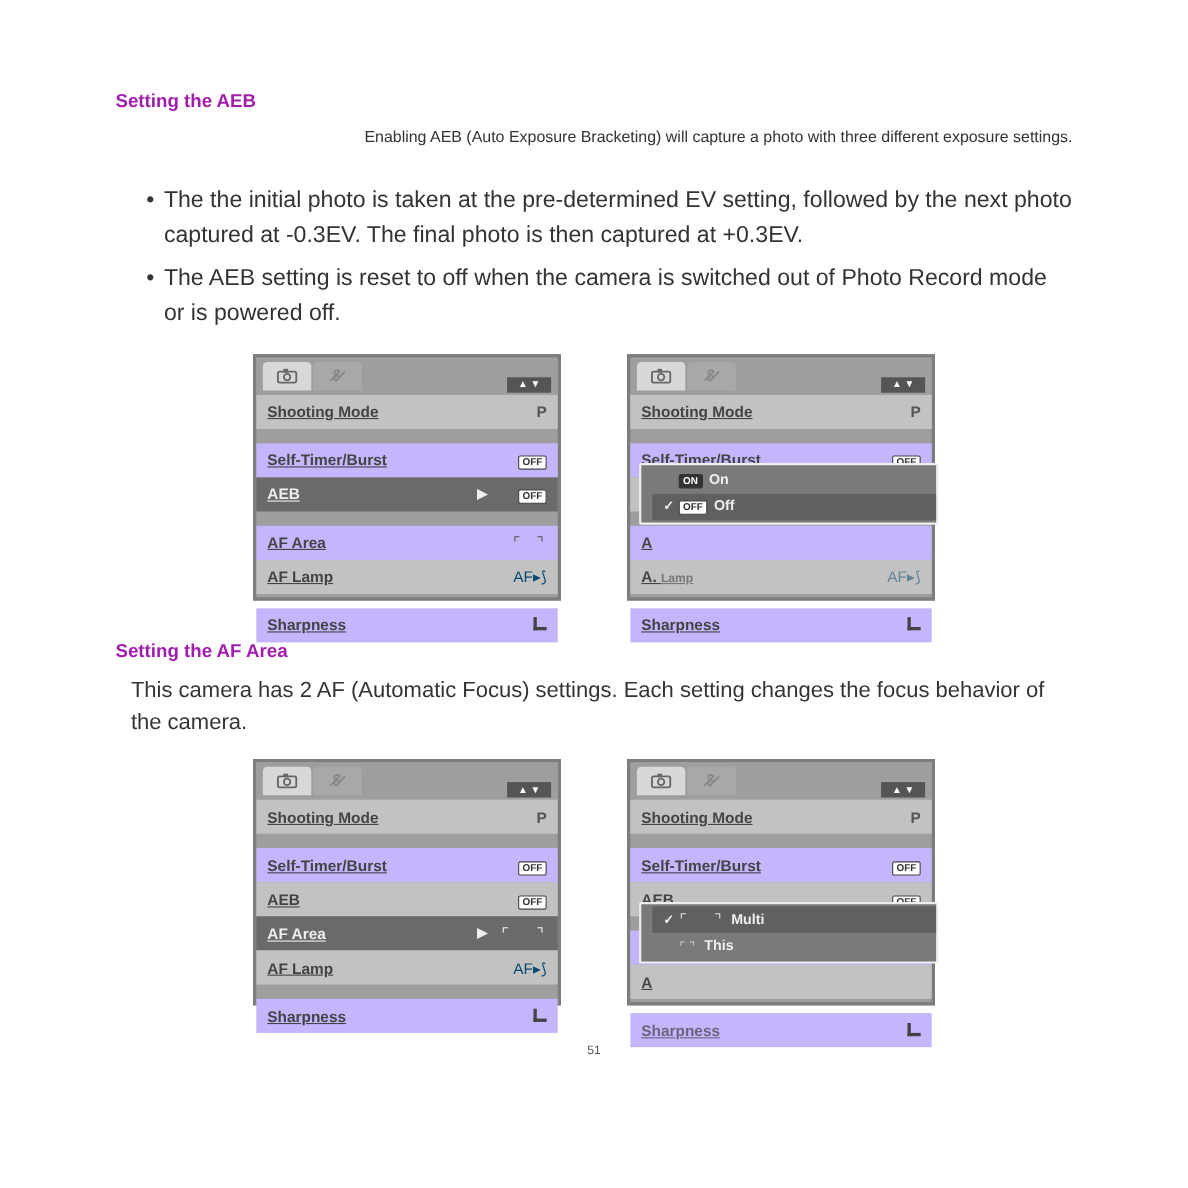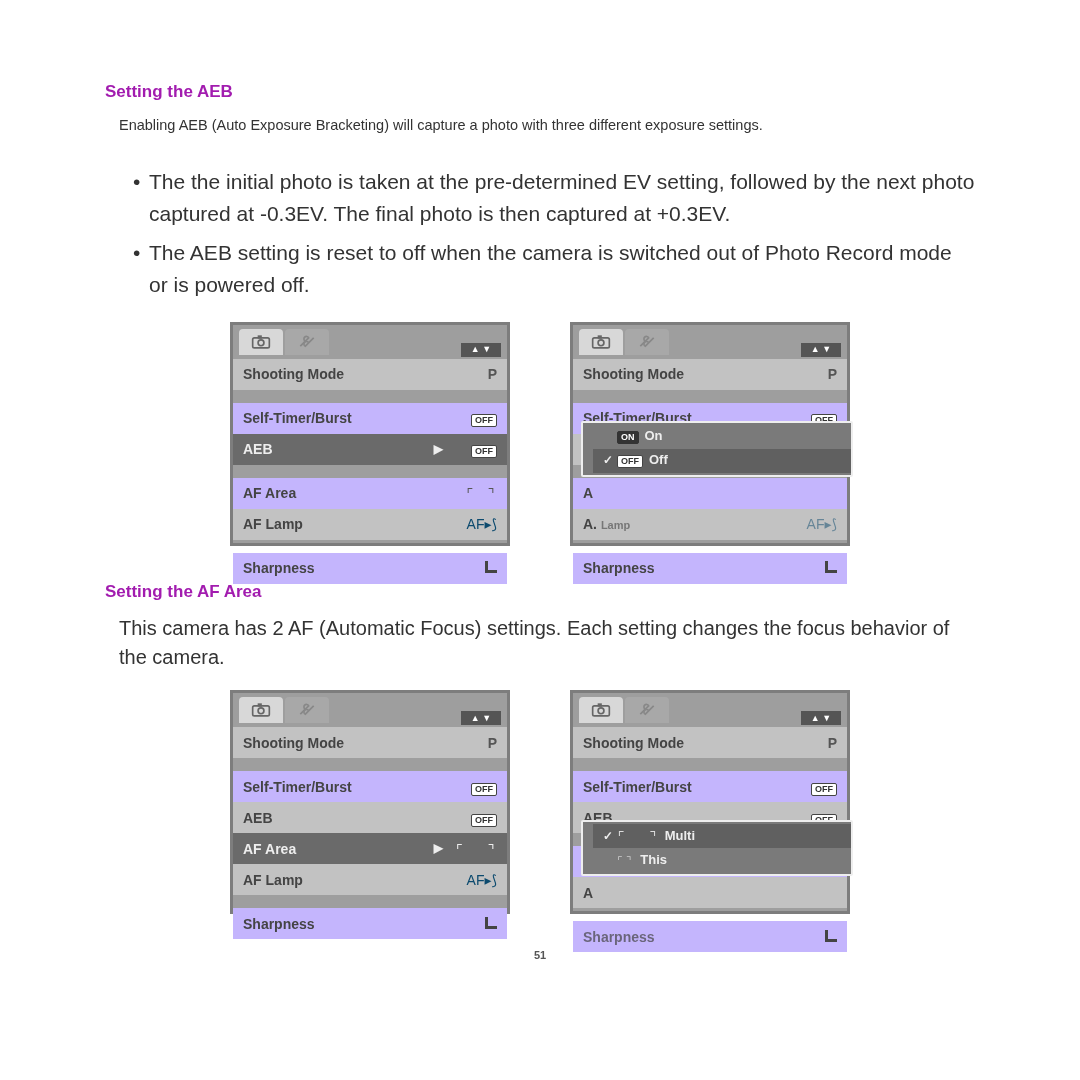--- a/index.html
+++ b/index.html
@@ -11,40 +11,40 @@
     font-size: 15px;
     line-height: 1.45;
     width: 1080px;
   }
   h2 {
     font-size: 17px;
     font-weight: bold;
     margin: 0 0 10px 0;
     color: #a21caf;
   }
-  .intro { margin: 0 0 30px 14px; font-size: 14.5px; }
+  .intro { margin: 0 0 30px 14px; font-size: 14.5px; text-align: right; }
   ul.bullets { margin: 0 0 20px 28px; padding: 0; list-style: none; }
   ul.bullets li { position: relative; padding-left: 16px; margin-bottom: 6px; font-size: 21px; line-height: 1.55; }
   ul.bullets li::before { content: "•"; position: absolute; left: 0; }
   .screens-row { display: flex; gap: 60px; justify-content: center; margin: 18px 0 34px 0; }
   .screen {
     width: 280px; height: 224px;
     background: #9e9e9e;
     border: 3px solid #7d7d7d;
     position: relative;
     overflow: visible;
   }
   .tabbar { height: 34px; background: #9e9e9e; display: flex; align-items: center; padding-left: 6px; position: relative; }
   .tab { width: 44px; height: 26px; border-radius: 4px 4px 0 0; margin-right: 2px; display: flex; align-items: center; justify-content: center; }
   .tab.active { background: #d8d8d8; }
   .tab.inactive { background: #a8a8a8; }
   .tab svg { width: 20px; height: 16px; }
   .navarrows { position: absolute; right: 6px; bottom: 2px; width: 40px; height: 14px; background: #555; display: flex; justify-content: space-around; align-items: center; font-size: 9px; color: #fff; }
   .row { height: 31px; display: flex; align-items: center; padding: 0 10px; font-weight: bold; font-size: 14px; position: relative; }
-  .row .label { flex: 1; }
+  .row .label { flex: 1; text-decoration: underline; }
   .row .val { width: 44px; text-align: right; font-size: 14px; }
   .row.band-a { background: #c2c2c2; color: #444; }
   .row.band-b { background: #c4b5fd; color: #444; margin-top: 13px; }
   .row.sel { background: #6a6a6a; color: #eee; }
   .row.sel .arrow { margin-right: 10px; font-size: 12px; }
   .pill {
     display: inline-block; border: 1.5px solid #444; border-radius: 2px;
     padding: 0 3px; font-size: 9px; font-weight: bold; line-height: 11px;
     background: #fff; color: #333;
   }
@@ -56,21 +56,21 @@
   .popup {
     position: absolute; left: 8px; right: -6px;
     background: #7a7a7a; border: 2px solid #eee; border-radius: 2px;
     padding: 2px 0; z-index: 2;
   }
   .popup .opt { display: flex; align-items: center; height: 24px; padding: 0 8px; font-weight: bold; font-size: 13px; color: #eee; margin-left: 10px; }
   .popup .opt.sel-opt { background: #606060; }
   .popup .check { width: 14px; text-align: center; font-size: 12px; margin-right: 2px; }
   .popup .opt-ico { margin-right: 6px; }
   .popup .spacer { width: 14px; margin-right: 2px; }
-  .page-num { text-align: center; font-size: 11px; color: #555; margin-top: 28px; font-weight: bold; }
+  .page-num { text-align: center; font-size: 11px; color: #555; margin-top: 28px; }
   .intro2 { margin: 0 0 12px 14px; font-size: 20px; }
 </style>
 </head>
 <body>
 
 <h2>Setting the AEB</h2>
 <p class="intro">Enabling AEB (Auto Exposure Bracketing) will capture a photo with three different exposure settings.</p>
 <ul class="bullets">
   <li>The the initial photo is taken at the pre-determined EV setting, followed by the next photo captured at -0.3EV. The final photo is then captured at +0.3EV.</li>
   <li>The AEB setting is reset to off when the camera is switched out of Photo Record mode or is powered off.</li>

